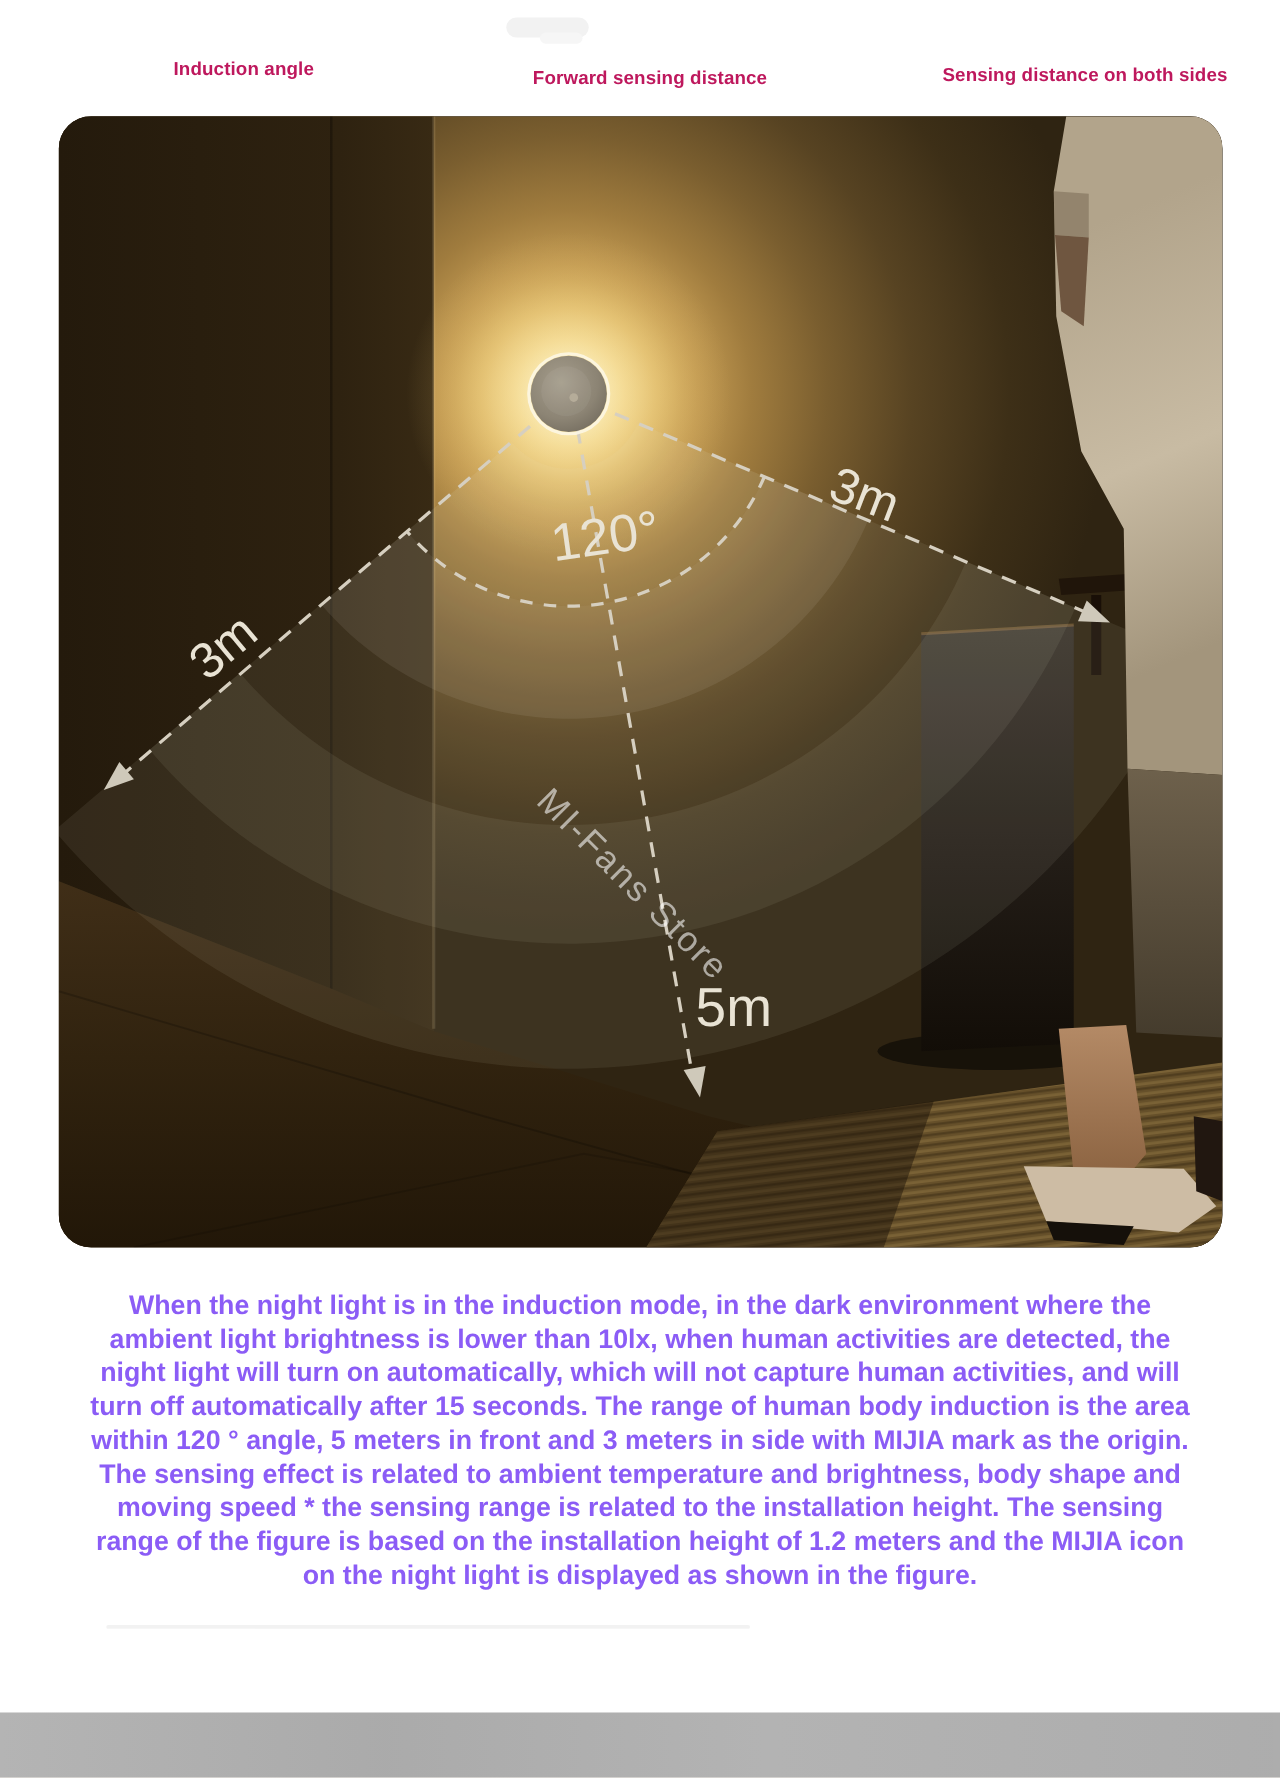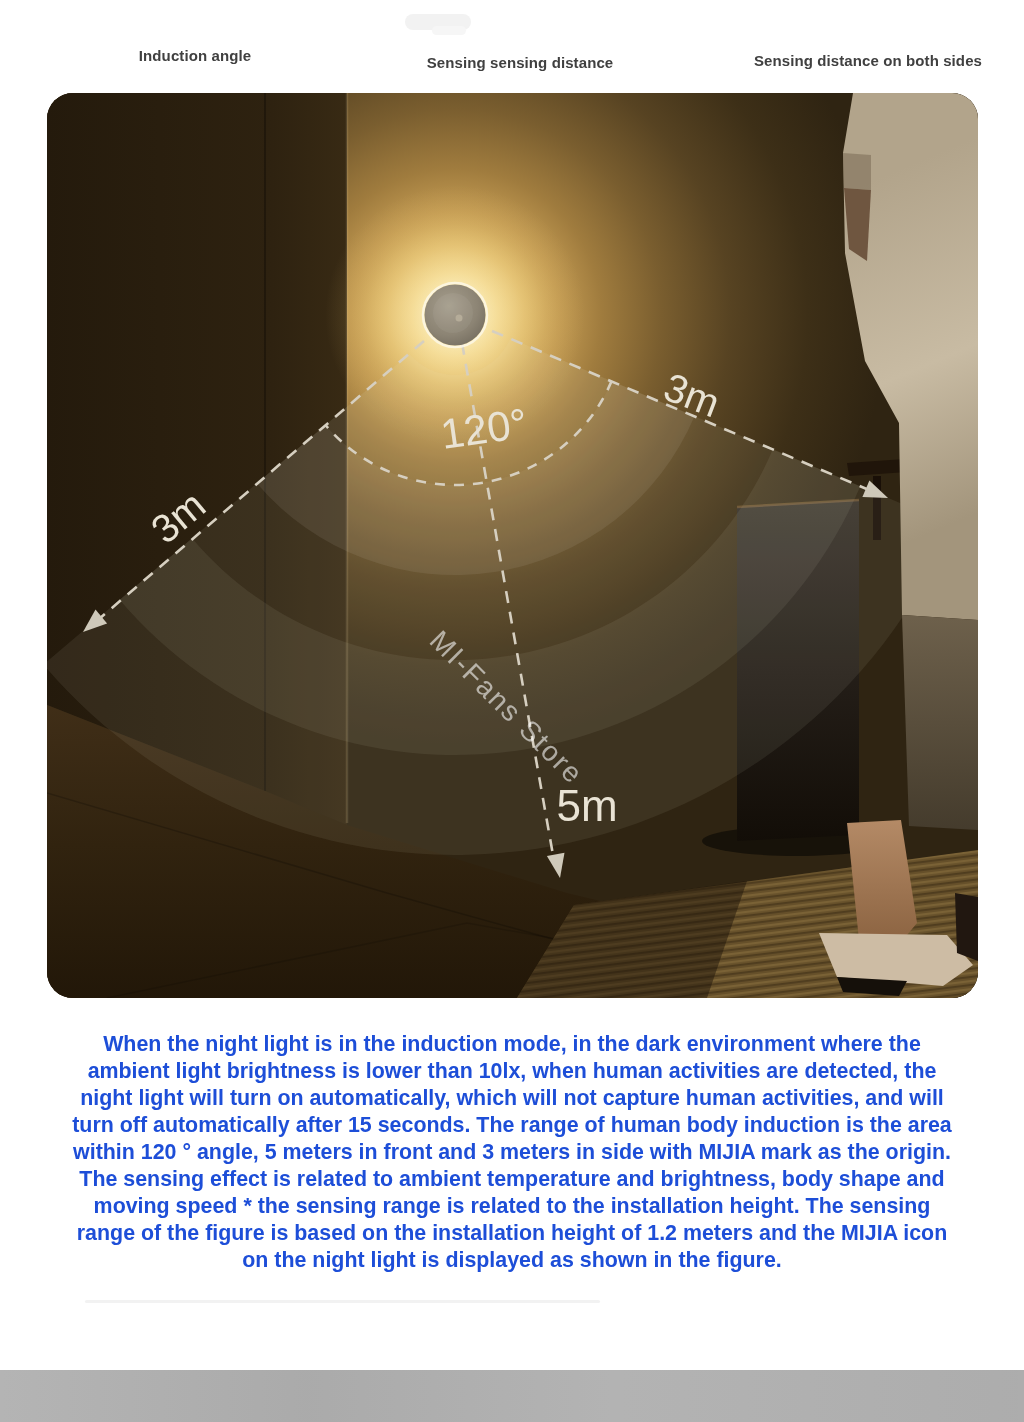--- a/index.html
+++ b/index.html
@@ -1,44 +1,44 @@
 <!DOCTYPE html>
 <html><head>
 <meta charset="utf-8">
 <style>
   html,body{margin:0;padding:0;background:#ffffff;}
   #page{position:relative;width:1024px;height:1422px;background:#ffffff;overflow:hidden;
         font-family:"Liberation Sans",sans-serif;}
   .top-label{position:absolute;transform:translateX(-50%);font-weight:bold;font-size:15px;
-             color:#404040;white-space:nowrap;letter-spacing:.1px;}
+             color:#be185d;white-space:nowrap;letter-spacing:.1px;}
   #ghost-smudge{position:absolute;left:405px;top:14px;width:66px;height:16px;background:#f2f2f2;
                 border-radius:8px;}
   #ghost-smudge2{position:absolute;left:432px;top:26px;width:34px;height:9px;background:#f6f6f6;
                 border-radius:5px;}
   #photo{position:absolute;left:47px;top:93px;width:931px;height:905px;border-radius:26px;
          overflow:hidden;background:#2f2412;}
   #desc{position:absolute;left:66px;top:1031px;width:892px;margin:0;text-align:center;
-        font-weight:bold;font-size:21.4px;line-height:27px;color:#1d4ed8;}
+        font-weight:bold;font-size:21.4px;line-height:27px;color:#8b5cf6;}
   #ghost-line{position:absolute;left:85px;top:1300px;width:515px;height:3px;background:#ececec;
               border-radius:2px;opacity:.7;}
   #bottom-bar{position:absolute;left:0;top:1370px;width:1024px;height:52px;background:#b0b0b0;}
   #bottom-bar .mottle{width:100%;height:100%;
      background:linear-gradient(90deg,rgba(255,255,255,.05),rgba(0,0,0,.03) 30%,rgba(255,255,255,.04) 60%,rgba(0,0,0,.02));}
   svg text{font-family:"Liberation Sans",sans-serif;}
 </style>
 </head>
 <body>
 
 <div id="page">
 
   <div id="ghost-smudge"></div>
   <div id="ghost-smudge2"></div>
 
   <div class="top-label" style="left:195px;top:47px">Induction angle</div>
-  <div class="top-label" style="left:520px;top:54px">Sensing sensing distance</div>
+  <div class="top-label" style="left:520px;top:54px">Forward sensing distance</div>
   <div class="top-label" style="left:868px;top:52px">Sensing distance on both sides</div>
 
   <div id="photo">
     <svg width="931" height="905" viewBox="0 0 931 905">
       <defs>
         <radialGradient id="glow" gradientUnits="userSpaceOnUse" cx="408" cy="222" r="430">
           <stop offset="0" stop-color="#fbf3cf"></stop>
           <stop offset=".05" stop-color="#f6e6ab"></stop>
           <stop offset=".10" stop-color="#eed28a"></stop>
           <stop offset=".16" stop-color="#ddb96a"></stop>

